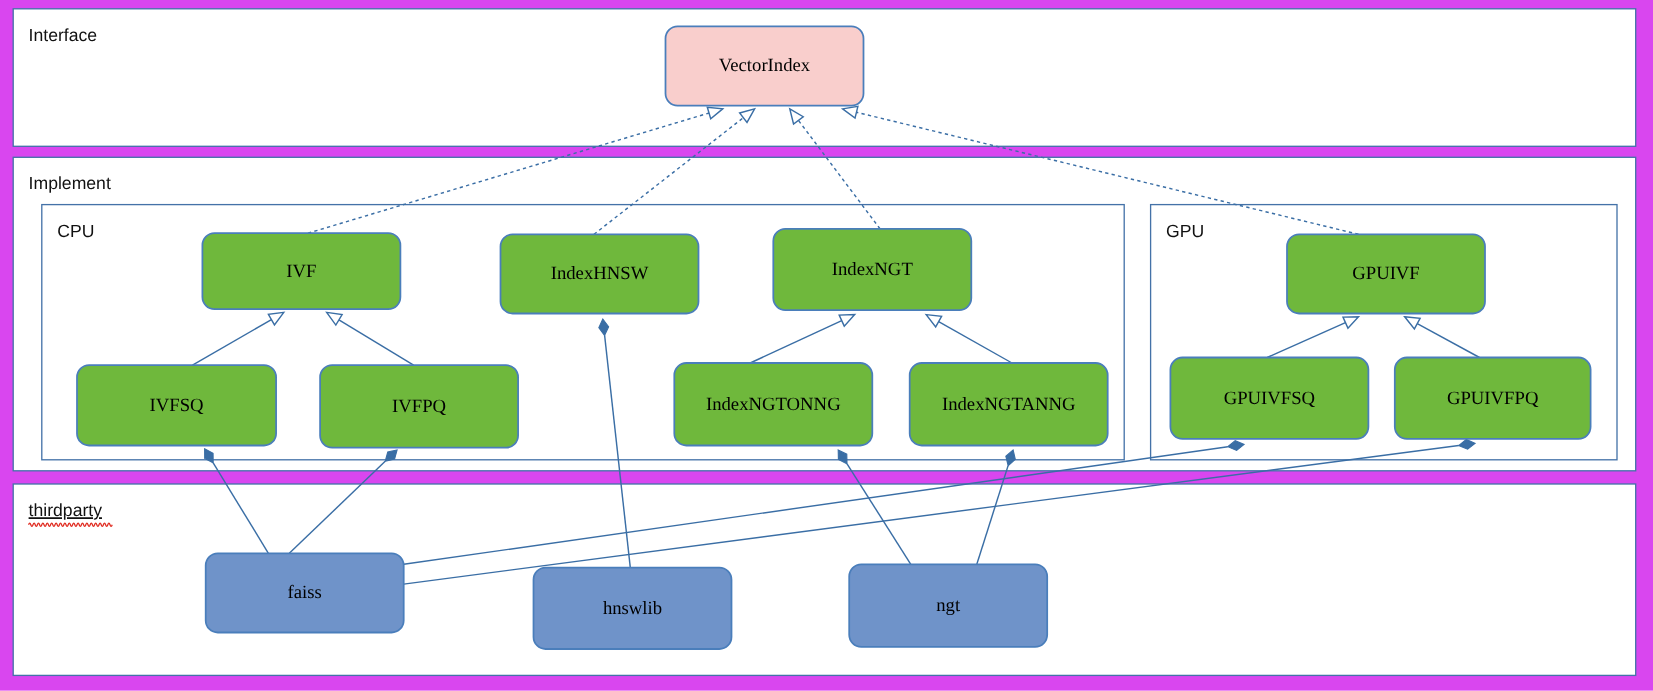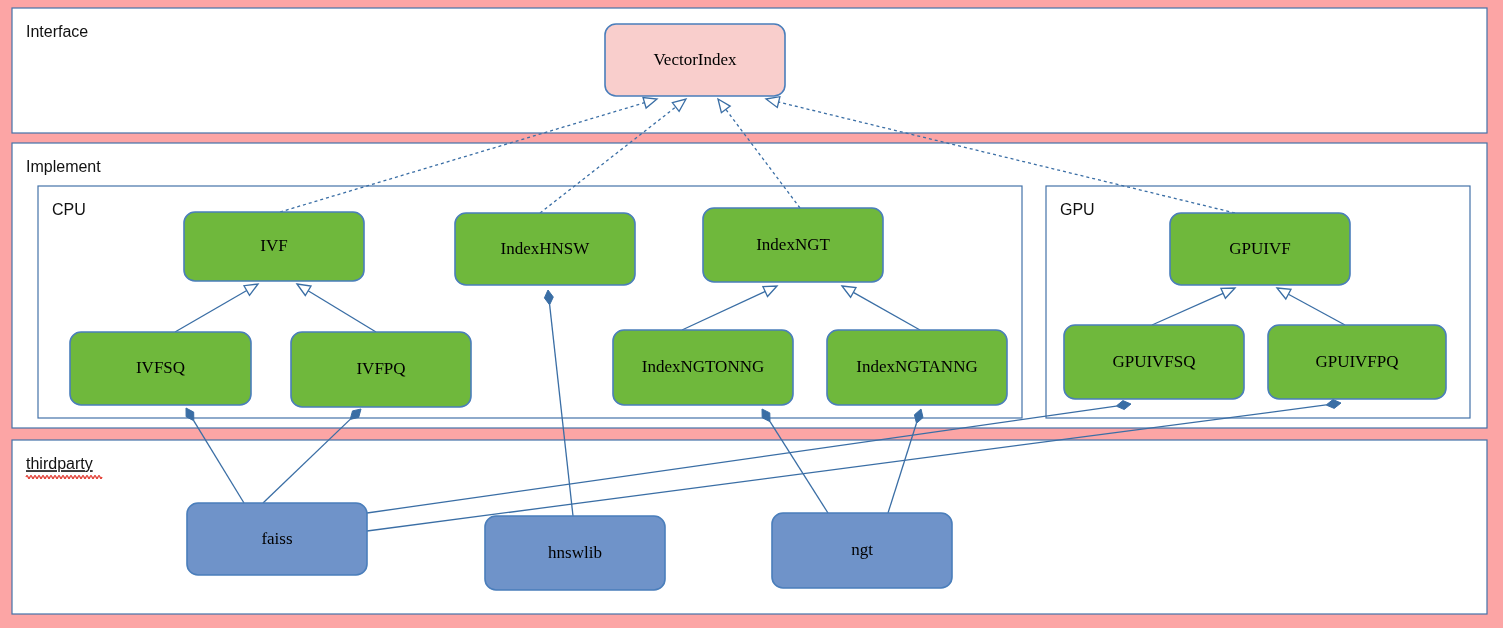--- a/index.html
+++ b/index.html
@@ -10,21 +10,21 @@
   body {
     width: 1503px;
     height: 628px;
     font-family: "Liberation Sans", sans-serif;
     overflow: hidden;
   }
   #canvas {
     position: relative;
     width: 1503px;
     height: 628px;
-    background: #fca5a5;
+    background: #d946ef;
   }
   svg.diagram {
     position: absolute;
     left: 0;
     top: 0;
     width: 1503px;
     height: 628px;
   }
   .group-rect {
     fill: #ffffff;

